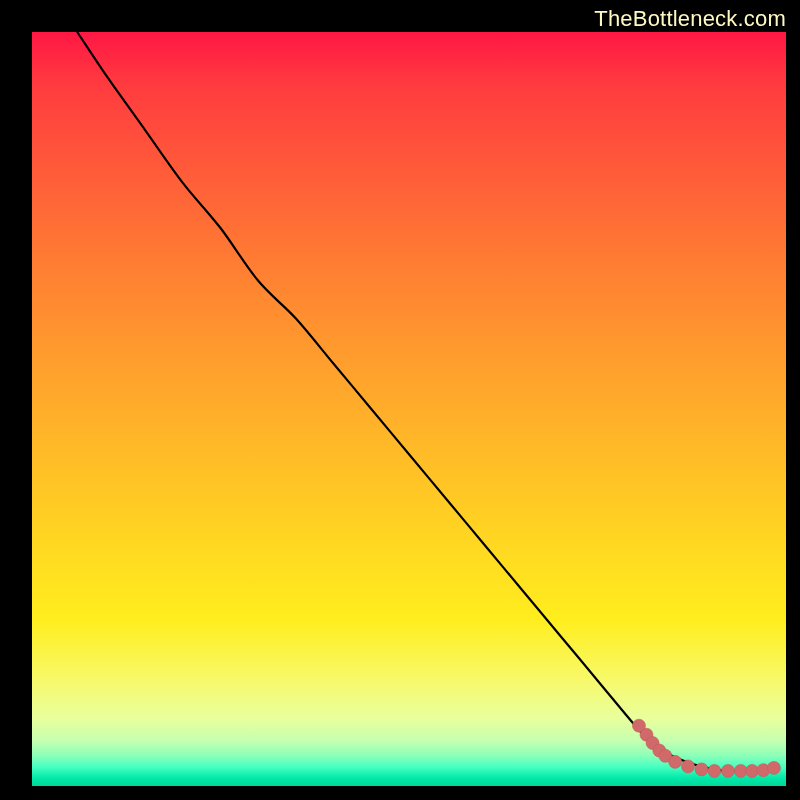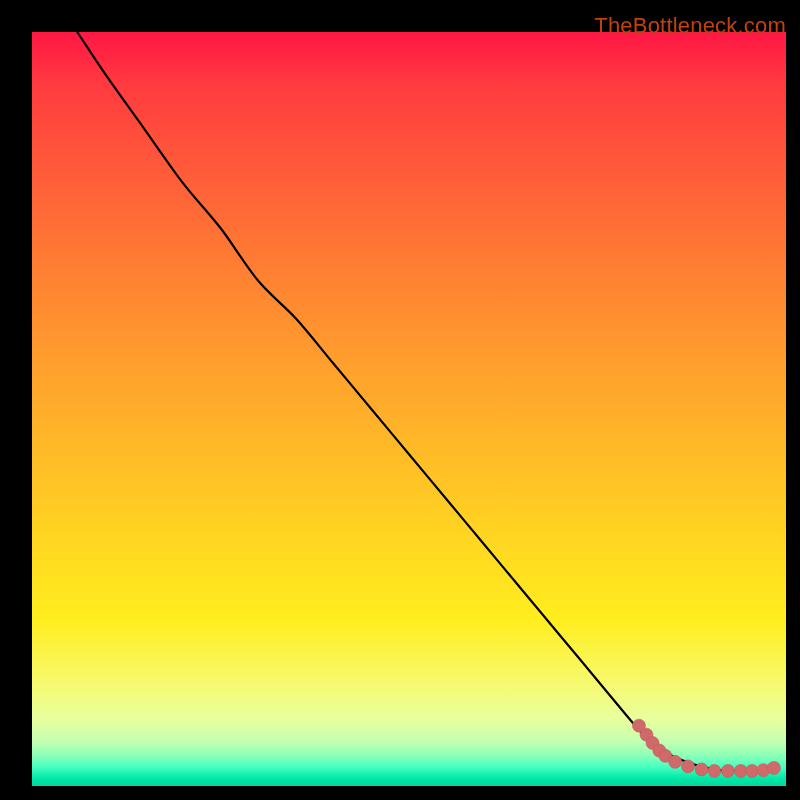--- a/index.html
+++ b/index.html
@@ -37,25 +37,25 @@
       #e9ff9c 91%,
       #c6ffb0 94%,
       #8bffb9 96%,
       #45ffc1 97.5%,
       #00e8a8 99%,
       #00d89a 100%
     );
   }
   .watermark {
     position: absolute;
-    top: 13px;
+    top: 6px;
     right: 14px;
     font-size: 22px;
     font-weight: 500;
-    color: #c2410c;
+    color: #fef9c3;
     letter-spacing: 0.2px;
     user-select: none;
   }
   svg.overlay {
     position: absolute;
     left: 0;
     top: 0;
     width: 754px;
     height: 754px;
     overflow: visible;

